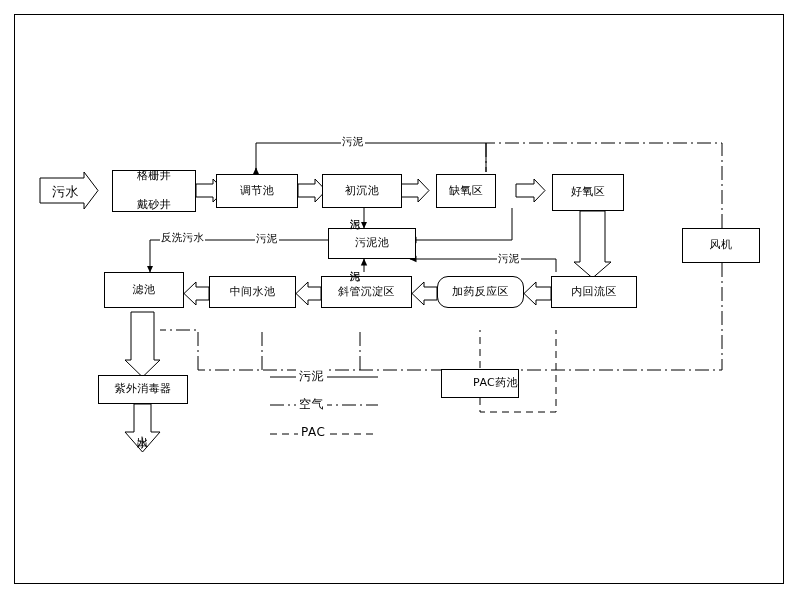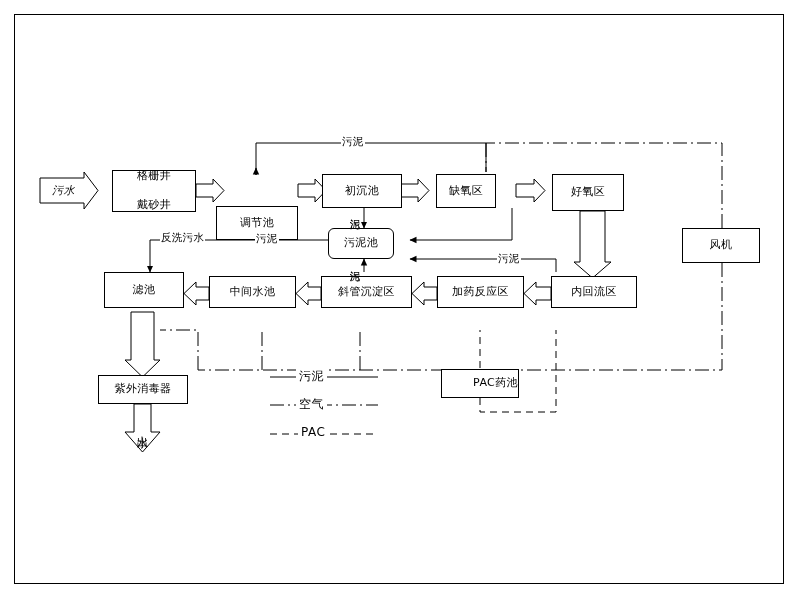--- a/index.html
+++ b/index.html
@@ -72,23 +72,22 @@
   svg.layer {
     position: absolute;
     left: 0;
     top: 0;
     width: 800px;
     height: 600px;
     overflow: visible;
   }
   .inflow-label {
     position: absolute;
-    font-size: 11px;
+    font-size: 13px;
     letter-spacing: 0.5px;
-    font-style: italic;
   }
   .outflow-label {
     position: absolute;
     font-size: 11.5px;
     letter-spacing: 0.5px;
     writing-mode: vertical-rl;
     text-orientation: upright;
     line-height: 1;
   }
 </style>
@@ -171,57 +170,57 @@
       <path d="M270,405 L378,405" stroke="#000" stroke-dasharray="14,4,2,4"></path>
       <path d="M270,434 L378,434" stroke="#000" stroke-dasharray="7,5"></path>
     </g>
   </svg>
 
   <div class="box two-line" style="left:112px; top:170px; width:84px; height:42px;gap:16px;">
     <span>格栅井</span>
     <span>戴砂井</span>
   </div>
 
-  <div class="box" style="left:216px; top:174px; width:82px; height:34px;margin-top:32px;">
+  <div class="box" style="left:216px; top:174px; width:82px; height:34px;">
     <span>调节池</span>
   </div>
 
   <div class="box" style="left:322px; top:174px; width:80px; height:34px;">
     <span>初沉池</span>
   </div>
 
   <div class="box" style="left:436px; top:174px; width:60px; height:34px;">
     <span>缺氧区</span>
   </div>
 
   <div class="box" style="left:552px; top:174px; width:72px; height:37px;">
     <span>好氧区</span>
   </div>
 
   <div class="box" style="left:682px; top:228px; width:78px; height:35px;">
     <span>风机</span>
   </div>
 
-  <div class="box" style="left:328px; top:228px; width:66px; height:31px;border-radius:6px;">
+  <div class="box" style="left:328px; top:228px; width:88px; height:31px;">
     <span>污泥池</span>
   </div>
 
   <div class="box" style="left:104px; top:272px; width:80px; height:36px;">
     <span>滤池</span>
   </div>
 
   <div class="box" style="left:321px; top:276px; width:91px; height:32px;">
     <span>斜管沉淀区</span>
   </div>
 
   <div class="box" style="left:209px; top:276px; width:87px; height:32px;">
     <span>中间水池</span>
   </div>
 
-  <div class="box" style="left:437px; top:276px; width:87px; height:32px;">
+  <div class="box" style="left:437px; top:276px; width:87px; height:32px;border-radius:11px;">
     <span>加药反应区</span>
   </div>
 
   <div class="box" style="left:551px; top:276px; width:86px; height:32px;">
     <span>内回流区</span>
   </div>
 
   <div class="box" style="left:98px; top:375px; width:90px; height:29px;">
     <span>紫外消毒器</span>
   </div>

